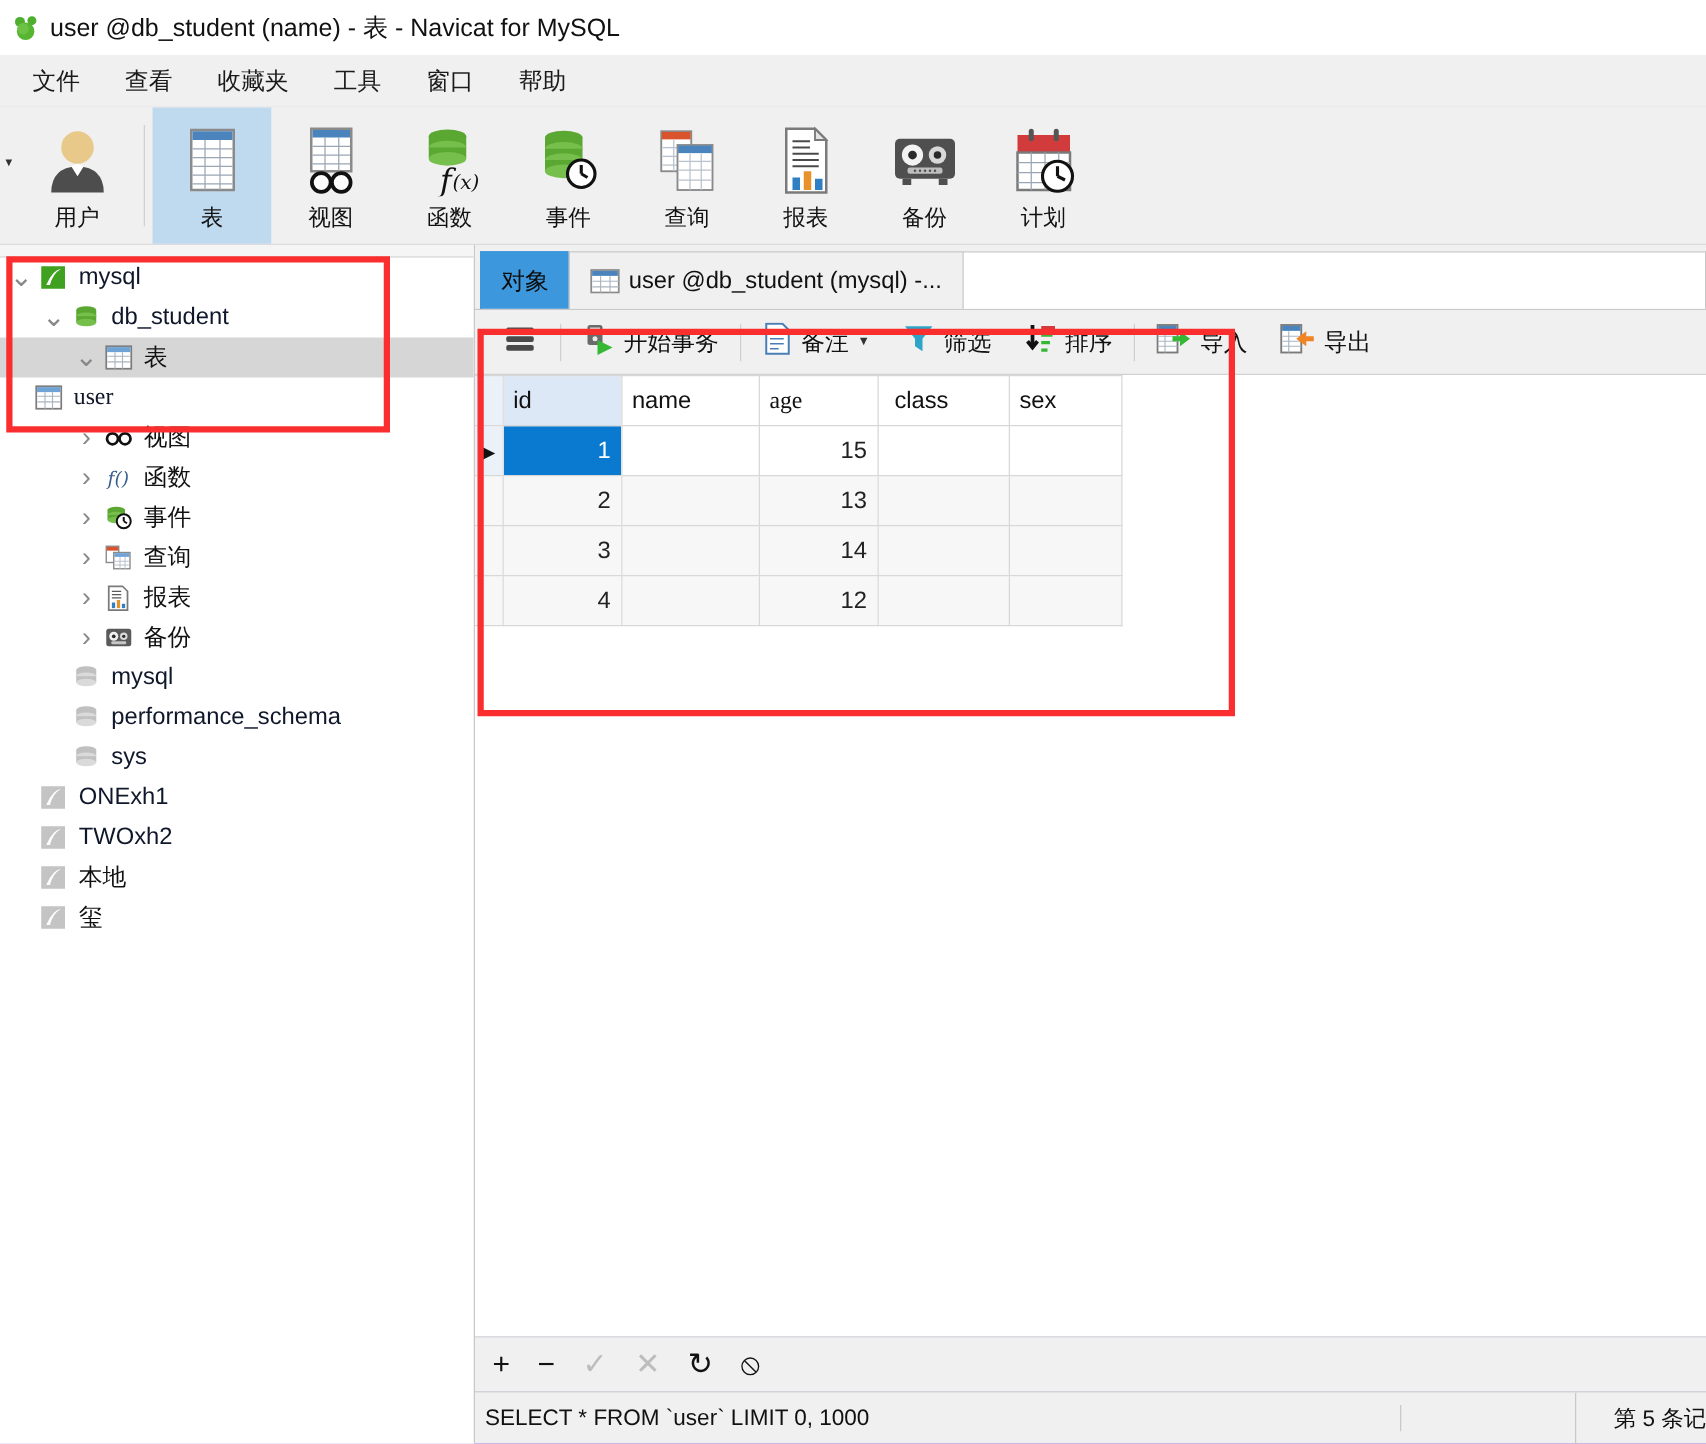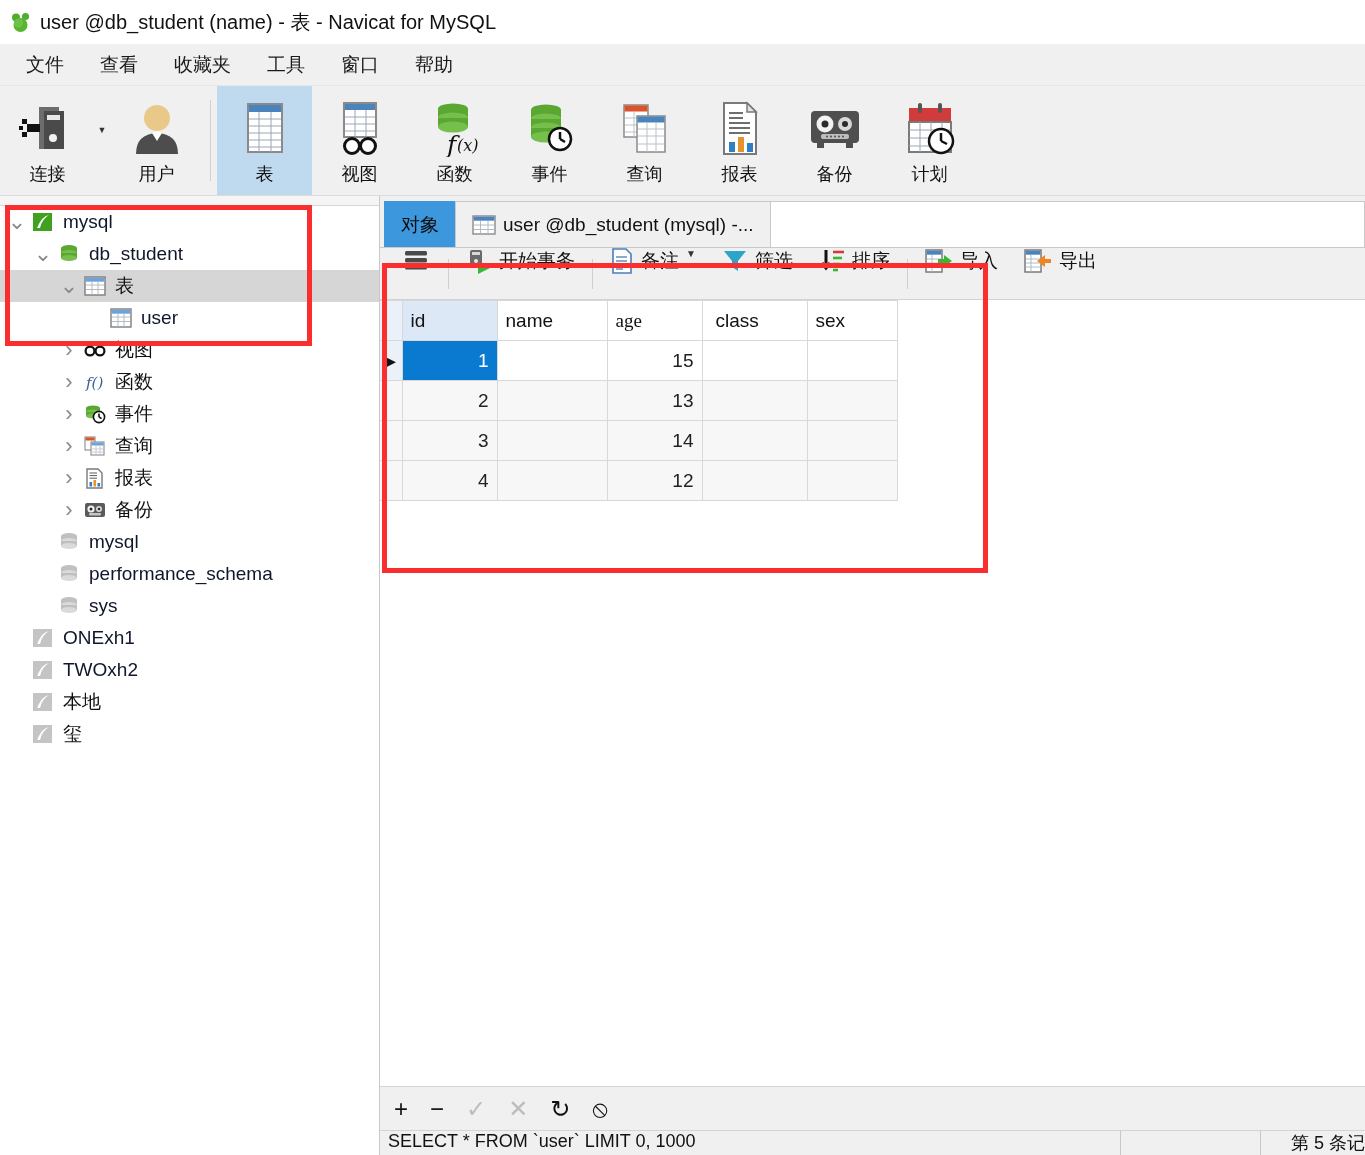--- a/index.html
+++ b/index.html
@@ -84,21 +84,21 @@
   }
   .tab.active { background:#3d97dd; color:#0d0d0d; border-color:#3d97dd; }
   .tab .tabico { width:24px; height:20px; margin-right:7px; flex:0 0 auto; }
   .tab-blank { flex:1; height:46px; background:#ffffff; border:1px solid #c9c9c9; border-bottom:none; }
 
   #gridbar {
     height:52px; background:#f0f0f0; display:flex; align-items:center;
     border-bottom:1px solid #d2d2d2; padding-left:10px;
   }
   .gb {
-    display:flex; gap:7px; padding:0 13px; height:100%;
+    display:flex; align-items:center; gap:7px; padding:0 13px; height:100%;
     font-size:19px; color:#111; cursor:default;
   }
   .gb-sep { width:1px; height:30px; background:#cfcfcf; margin:0 4px; }
 
   
   #gridwrap { flex:1; background:#ffffff; overflow:hidden; position:relative; }
   table.grid { border-collapse:collapse; font-size:19px; table-layout:fixed; }
   table.grid th, table.grid td {
     border:1px solid #d8d8d8; height:40px; padding:0 8px; font-weight:normal;
     white-space:nowrap; overflow:hidden;
@@ -116,22 +116,22 @@
   
   #navbar {
     height:44px; background:#f0f0f0; border-top:1px solid #d4d4d4;
     display:flex; align-items:center; padding-left:14px; gap:22px;
   }
   .nb { font-size:24px; color:#111; line-height:1; cursor:default; }
   .nb.dim { color:#bdbdbd; }
 
   
   #statusbar {
-    height:25px; background:#f0f0f0; border-top:1px solid #d4d4d4;
-    display:flex; font-size:18px; color:#111;
+    height:42px; background:#f0f0f0; border-top:1px solid #d4d4d4;
+    display:flex; align-items:center; font-size:18px; color:#111;
     overflow:hidden;
     gap:20px;
   }
   #statusbar .sql { flex:1; padding-left:8px; border-right:1px solid #c8c8c8;
                     white-space:nowrap; overflow:hidden; }
   #statusbar .mid { width:120px; border-right:1px solid #c8c8c8; height:100%; }
   #statusbar .cnt { padding-left:10px; white-space:nowrap; }
 
   
   .annot { position:absolute; border:5px solid #fa2e2e; pointer-events:none; z-index:50; }
@@ -155,35 +155,20 @@
   <div class="mi">文件</div>
   <div class="mi">查看</div>
   <div class="mi">收藏夹</div>
   <div class="mi">工具</div>
   <div class="mi">窗口</div>
   <div class="mi">帮助</div>
 </div>
 
 <div id="toolbar">
 
-  <div class="tb-item">
-    <span class="tb-ico">
-      <svg width="58" height="54" viewBox="0 0 58 54">
-        <rect x="20" y="5" width="20" height="42" fill="#6d6d6d"></rect>
-        <rect x="25" y="9" width="20" height="38" fill="#4a4a4a"></rect>
-        <rect x="28" y="13" width="13" height="5" fill="#e8e8e8"></rect>
-        <circle cx="34" cy="36" r="4" fill="#f2f2f2"></circle>
-        <rect x="8" y="22" width="13" height="8" fill="#111"></rect>
-        <rect x="3" y="17" width="5" height="5" fill="#111"></rect>
-        <rect x="3" y="30" width="5" height="5" fill="#111"></rect>
-        <rect x="0" y="24" width="4" height="4" fill="#111"></rect>
-      </svg>
-    </span>
-    <span class="tb-lab">连接</span>
-  </div>
 
   <div class="tb-caret">▼</div>
 
   <div class="tb-item">
     <span class="tb-ico">
       <svg width="52" height="54" viewBox="0 0 52 54">
         <circle cx="26" cy="16" r="13" fill="#e8c98a"></circle>
         <path d="M5 52 q0-20 21-21 q21 1 21 21 z" fill="#4d4d4d"></path>
         <path d="M21 31 l5 8 l5 -8 l-5 -2 z" fill="#ffffff"></path>
       </svg>
@@ -392,21 +377,21 @@
               <rect x="2" y="2" width="20" height="18" fill="#ffffff" stroke="#7d7d7d" stroke-width="1.4"></rect>
               <rect x="2.7" y="2.7" width="18.6" height="4" fill="#6fa3d6"></rect>
               <line x1="3" y1="10" x2="21" y2="10" stroke="#a9b4bf" stroke-width="0.9"></line>
               <line x1="3" y1="14.5" x2="21" y2="14.5" stroke="#a9b4bf" stroke-width="0.9"></line>
               <line x1="9" y1="6.7" x2="9" y2="20" stroke="#a9b4bf" stroke-width="0.9"></line>
               <line x1="15" y1="6.7" x2="15" y2="20" stroke="#a9b4bf" stroke-width="0.9"></line>
             </svg>
           </span>
           <span class="tlabel cn">表</span>
         </div>
-        <div class="tree-row" style="padding-left: 82px;">
+        <div class="tree-row" style=" font-family: Liberation Serif, serif;">
           <span class="tw none"></span>
           <span class="ticon">
             <svg width="24" height="22" viewBox="0 0 24 22">
               <rect x="2" y="2" width="20" height="18" fill="#ffffff" stroke="#7d7d7d" stroke-width="1.4"></rect>
               <rect x="2.7" y="2.7" width="18.6" height="4" fill="#6fa3d6"></rect>
               <line x1="3" y1="10" x2="21" y2="10" stroke="#a9b4bf" stroke-width="0.9"></line>
               <line x1="3" y1="14.5" x2="21" y2="14.5" stroke="#a9b4bf" stroke-width="0.9"></line>
               <line x1="9" y1="6.7" x2="9" y2="20" stroke="#a9b4bf" stroke-width="0.9"></line>
               <line x1="15" y1="6.7" x2="15" y2="20" stroke="#a9b4bf" stroke-width="0.9"></line>
             </svg>

